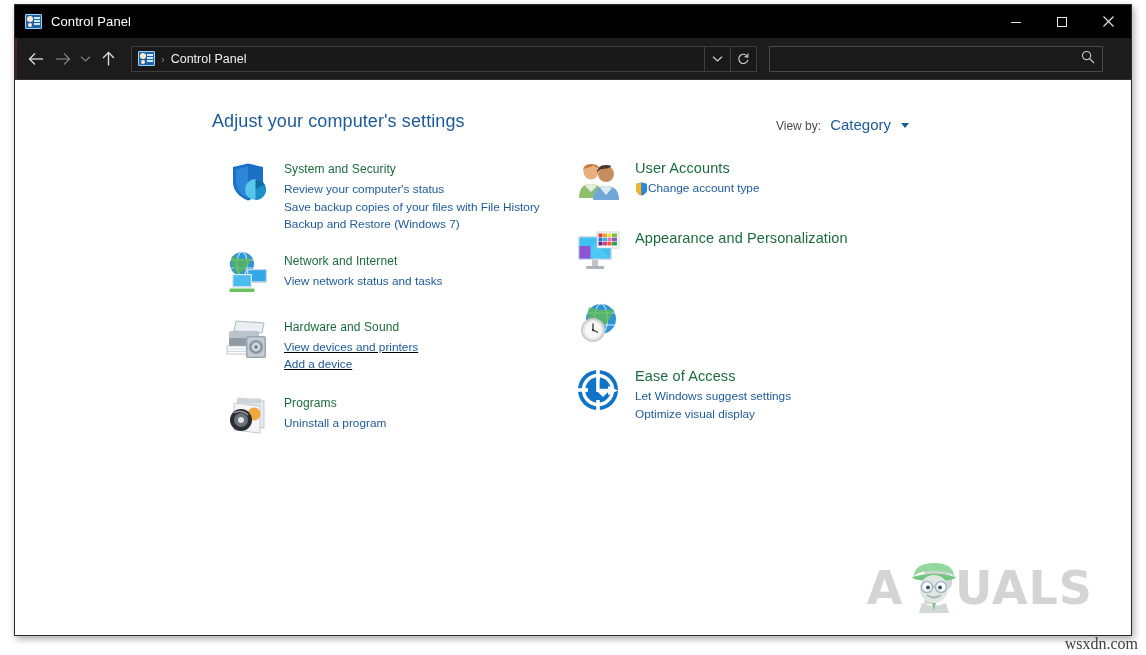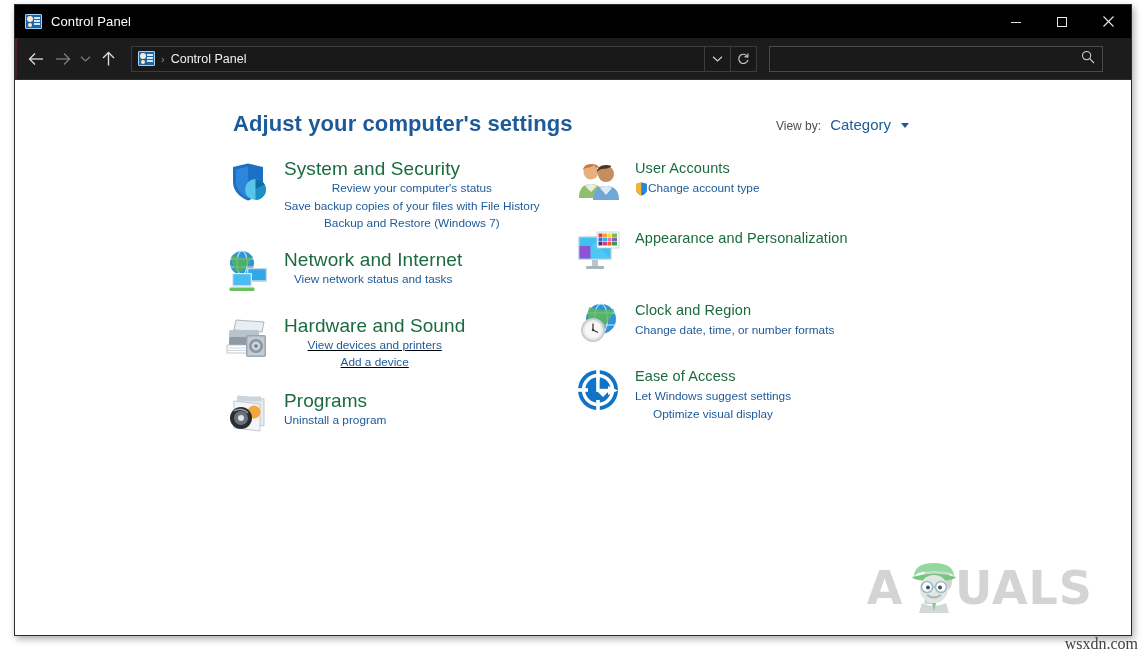--- a/index.html
+++ b/index.html
@@ -122,22 +122,22 @@
   }
   .search-input::placeholder { color: #8c8c8c; }
   .search-icon {
     position: absolute; right: 7px; top: 50%; transform: translateY(-50%);
     color: #cccccc;
   }
 
   
   .content { position: relative; background: #ffffff; height: 555px; }
   .page-title {
-    position: absolute; left: 218px; top: 31px;
-    color: #1d5a99; font-size: 22px; letter-spacing: 0.1px; font-weight: bold;
+    position: absolute; left: 197px; top: 31px;
+    color: #1d5a99; font-size: 18px; letter-spacing: 0.1px;
   }
   .viewby {
     position: absolute; right: 222px; top: 36px;
     display: flex; align-items: baseline; gap: 9px;
   }
   .viewby-label { color: #4c4c4c; font-size: 12px; }
   .viewby-value { color: #1d5a99; font-size: 15px; }
   .viewby-caret {
     width: 0; height: 0; border-left: 4.5px solid transparent; border-right: 4.5px solid transparent;
     border-top: 5px solid #1d5a99; position: relative; top: -2px; margin-left: 1px;
@@ -147,25 +147,25 @@
   .col { position: absolute; }
   .col-left { left: 209px; top: 78px; width: 340px; }
   .col-right { left: 560px; top: 78px; width: 350px; }
 
   .cat {
     display: flex; align-items: flex-start; margin-bottom: 16px;
   }
   .cat-icon { width: 48px; flex: 0 0 48px; height: 48px; position: relative; }
   .cat-body { padding-left: 12px; padding-top: 1px; }
   .cat-title {
-    color: #1b6b3f; font-size: 19px; line-height: 19px; letter-spacing: 0.1px;
+    color: #1b6b3f; font-size: 12px; line-height: 19px; letter-spacing: 0.1px;
     margin-bottom: 2px; display: inline-block;
   }
   .cat-link {
-    color: #1d5a99; font-size: 11.8px; line-height: 17.5px; display: block; text-align: center;
+    color: #1d5a99; font-size: 11.8px; line-height: 17.5px; display: block;
   }
   .cat-link.with-shield { display: flex; align-items: center; }
 
   
   .uac-shield { width: 13px; height: 14px; flex: 0 0 13px; }
 
   
   .watermark {
     position: absolute; right: 38px; bottom: 20px;
     display: flex; align-items: center; opacity: 0.95;
@@ -433,24 +433,20 @@
                 <ellipse cx="26" cy="19" rx="6.5" ry="15" fill="none" stroke="#cfe9f8" stroke-width="1.1"></ellipse>
                 <path d="M14 7 q12 5 25 2 q-4 16 -18 22 q-11 -8 -7 -24Z" fill="#5fbb55" opacity="0.8"></path>
                 <circle cx="18" cy="30" r="12" fill="#c9ccd0"></circle>
                 <circle cx="18" cy="30" r="10" fill="#f7f7f5"></circle>
                 <circle cx="18" cy="30" r="9" fill="none" stroke="#dddcd8" stroke-width="0.8"></circle>
                 <line x1="18" y1="30" x2="18" y2="23.5" stroke="#3a3a3a" stroke-width="1.3"></line>
                 <line x1="18" y1="30" x2="23" y2="32.5" stroke="#3a3a3a" stroke-width="1.3"></line>
                 <circle cx="18" cy="30" r="1.2" fill="#3a3a3a"></circle>
               </svg>
             </div>
-            <div class="cat-body">
-              <a class="cat-title" style="font-size:14.5px;">Clock and Region</a>
-              <a class="cat-link">Change date, time, or number formats</a>
-            </div>
           </div>
 
           <div class="cat">
             <div class="cat-icon">
               <svg width="48" height="48" viewBox="0 0 48 48" aria-hidden="true">
                 <circle cx="23" cy="24" r="20" fill="#0f74c8"></circle>
                 <circle cx="23" cy="24" r="14.5" fill="none" stroke="#ffffff" stroke-width="3.4"></circle>
                 <rect x="21.2" y="4" width="3.6" height="10" fill="#ffffff"></rect>
                 <rect x="21.2" y="34" width="3.6" height="10" fill="#ffffff"></rect>
                 <rect x="3" y="22.2" width="10" height="3.6" fill="#ffffff"></rect>

